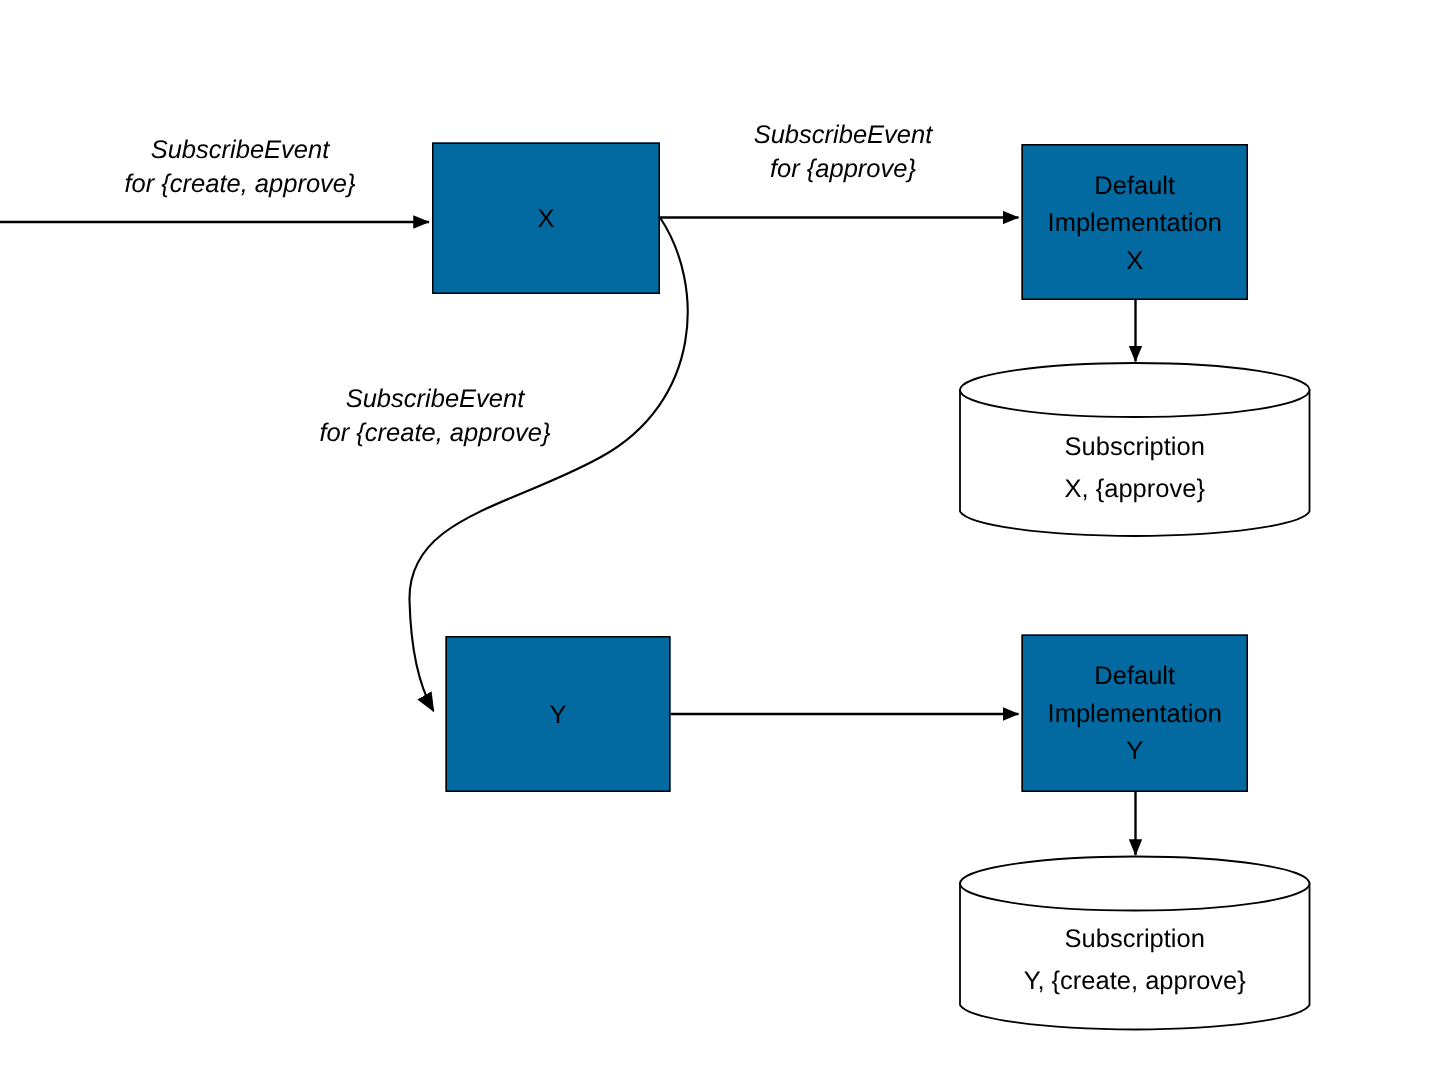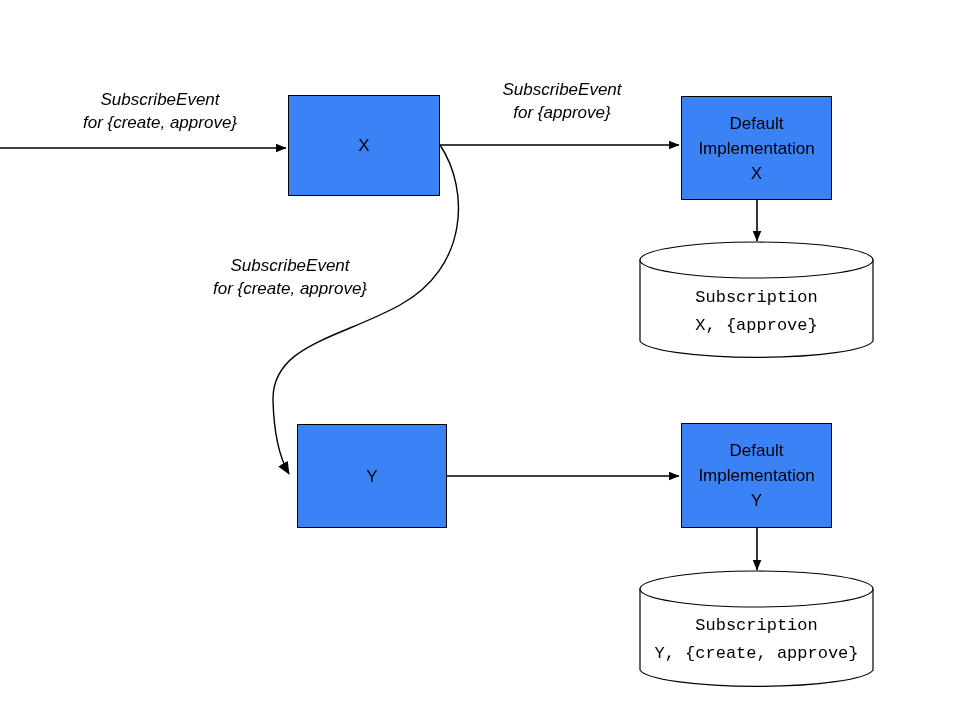--- a/index.html
+++ b/index.html
@@ -22,38 +22,38 @@
     position: absolute;
     left: 0;
     top: 0;
     width: 960px;
     height: 720px;
   }
   .node-box {
     position: absolute;
     box-sizing: border-box;
     border: 1px solid #000000;
-    background: #3b82f6;
+    background: #0369a1;
     display: flex;
     align-items: center;
     justify-content: center;
     text-align: center;
     font-family: "Liberation Sans", sans-serif;
     font-size: 17px;
     line-height: 25px;
     color: #000000;
   }
   .node-box .node-label {
     white-space: pre-line;
     padding: 0 2px;
   }
   .cyl-label {
     position: absolute;
     text-align: center;
-    font-family: Liberation Mono, monospace;
+    font-family: Liberation Sans, sans-serif;
     font-size: 17px;
     line-height: 28px;
     color: #000000;
     white-space: pre-line;
     pointer-events: none;
   }
   .edge-label {
     position: absolute;
     text-align: center;
     font-family: "Liberation Sans", sans-serif;

